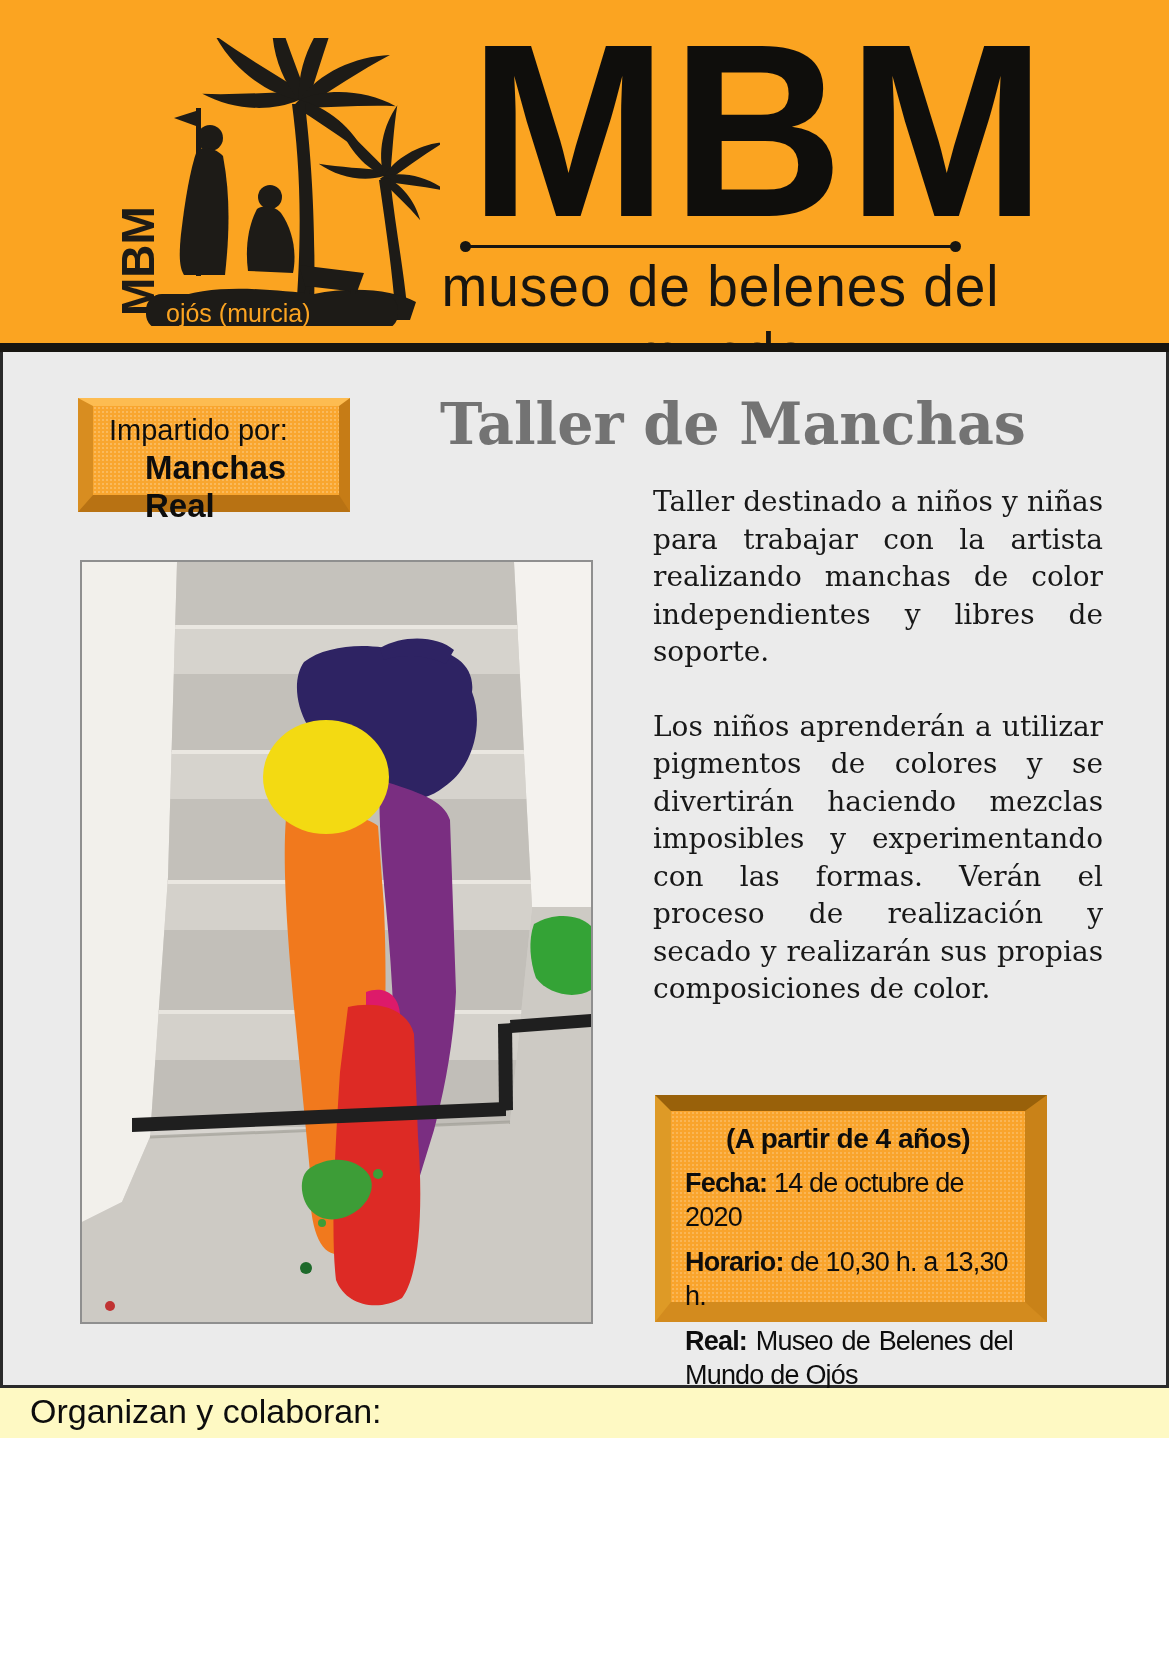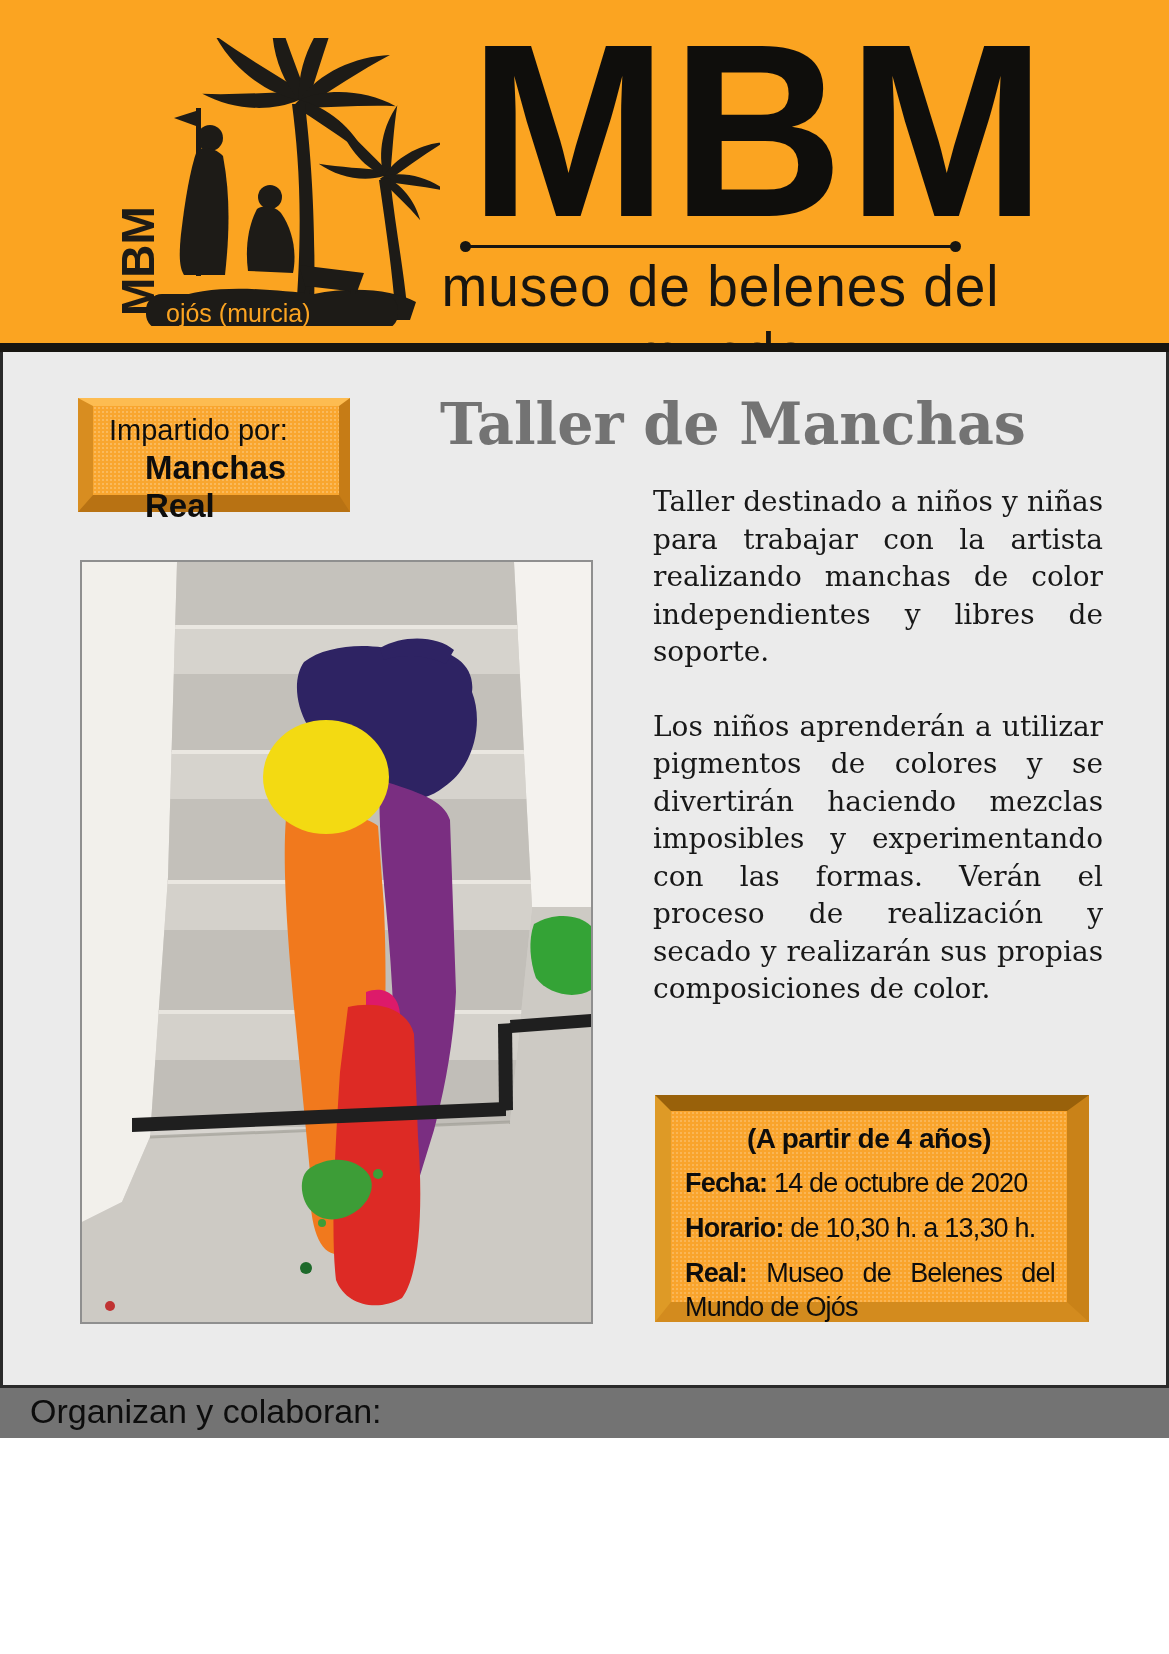--- a/index.html
+++ b/index.html
@@ -30,30 +30,30 @@
   .impartido-line1{margin:8px 0 0 16px;font-size:29px;color:#0d0d0d;}
   .impartido-line2{margin:2px 0 0 52px;font-size:33px;font-weight:bold;color:#0d0d0d;}
   .main-title{position:absolute;left:440px;top:390px;width:627px;text-align:left;
            font-family:"DejaVu Serif",serif;font-weight:bold;font-size:57px;color:#737373;}
   .photo-frame{position:absolute;left:80px;top:560px;width:513px;height:764px;box-sizing:border-box;
            border:2px solid #8f8f8f;background:#d8d5d0;}
   .body-text{position:absolute;left:617px;top:483px;width:450px;
            font-family:"DejaVu Serif",serif;font-size:28px;line-height:37.5px;color:#181818;
            text-align:justify;margin-left:36px;}
   .body-text p{margin:0 0 37px 0;}
-  .info-box{position:absolute;left:655px;top:1095px;width:434px;height:227px;box-sizing:border-box;
+  .info-box{position:absolute;left:655px;top:1095px;width:392px;height:227px;box-sizing:border-box;
            background:#F9A42C;border-top:16px solid #99610A;border-left:16px solid #DE9A26;
            border-right:22px solid #C98218;border-bottom:20px solid #D38B1E;
            background-image:radial-gradient(rgba(255,255,255,.20) 1px,transparent 1px);background-size:4px 4px;}
   .info-age{margin:12px 10px 0 10px;text-align:center;font-size:28px;font-weight:bold;color:#0d0d0d;letter-spacing:-0.5px;}
   .info-line{margin:11px 12px 0 14px;font-size:27px;color:#0d0d0d;letter-spacing:-0.8px;line-height:34px;}
   .info-line .lbl{font-weight:bold;}
   .info-place{text-align:justify;}
   
-  .organ-bar{position:absolute;left:0;top:1388px;width:1169px;height:50px;background:#737373;}
+  .organ-bar{position:absolute;left:0;top:1388px;width:1169px;height:50px;background:#fef9c3;}
   .organ-bar span{position:absolute;left:30px;top:4px;font-size:34px;color:#0d0d0d;}
   .footer{position:absolute;left:0;top:1438px;width:1169px;height:216px;background:#ffffff;}
   .logo-garantia{position:absolute;left:778px;top:1508px;width:330px;}
 </style>
 </head>
 <body>
 
 <div class="poster">
 
   <div class="header">

